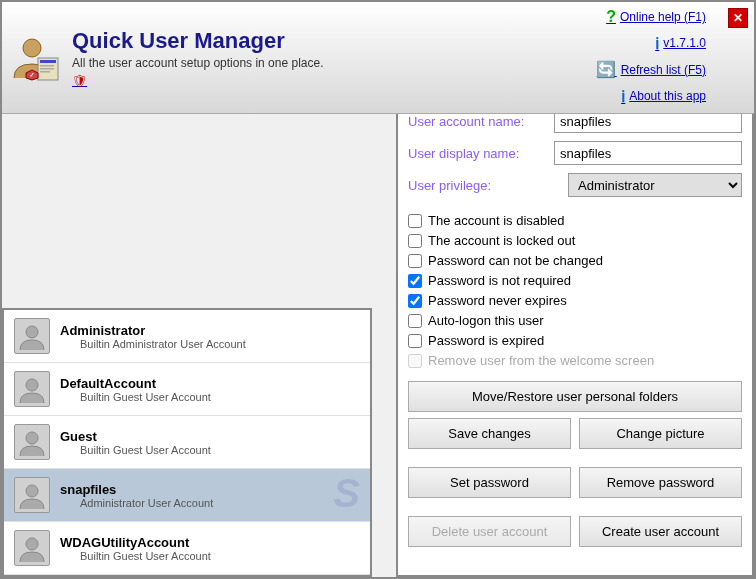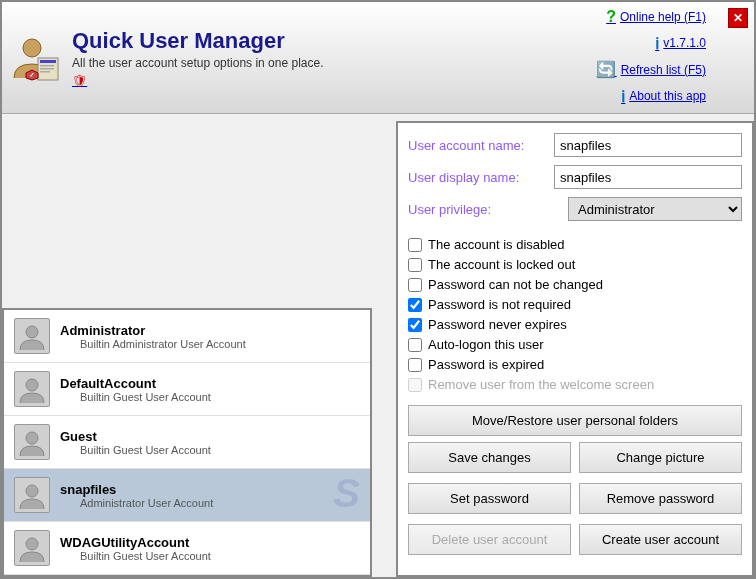--- a/index.html
+++ b/index.html
@@ -203,21 +203,21 @@
       background: linear-gradient(to bottom, #f5f5f5, #e0e0e0);
       border: 1px solid #aaa;
       cursor: pointer;
       font-size: 13px;
       margin-bottom: 6px;
       text-align: center;
     }
     .btn-row {
       display: flex;
       gap: 8px;
-      margin-bottom: 10px;
+      margin-bottom: 18px;
     }
     .btn-half {
       flex: 1;
       padding: 7px;
       background: linear-gradient(to bottom, #f5f5f5, #e0e0e0);
       border: 1px solid #aaa;
       cursor: pointer;
       font-size: 13px;
       text-align: center;
     }

